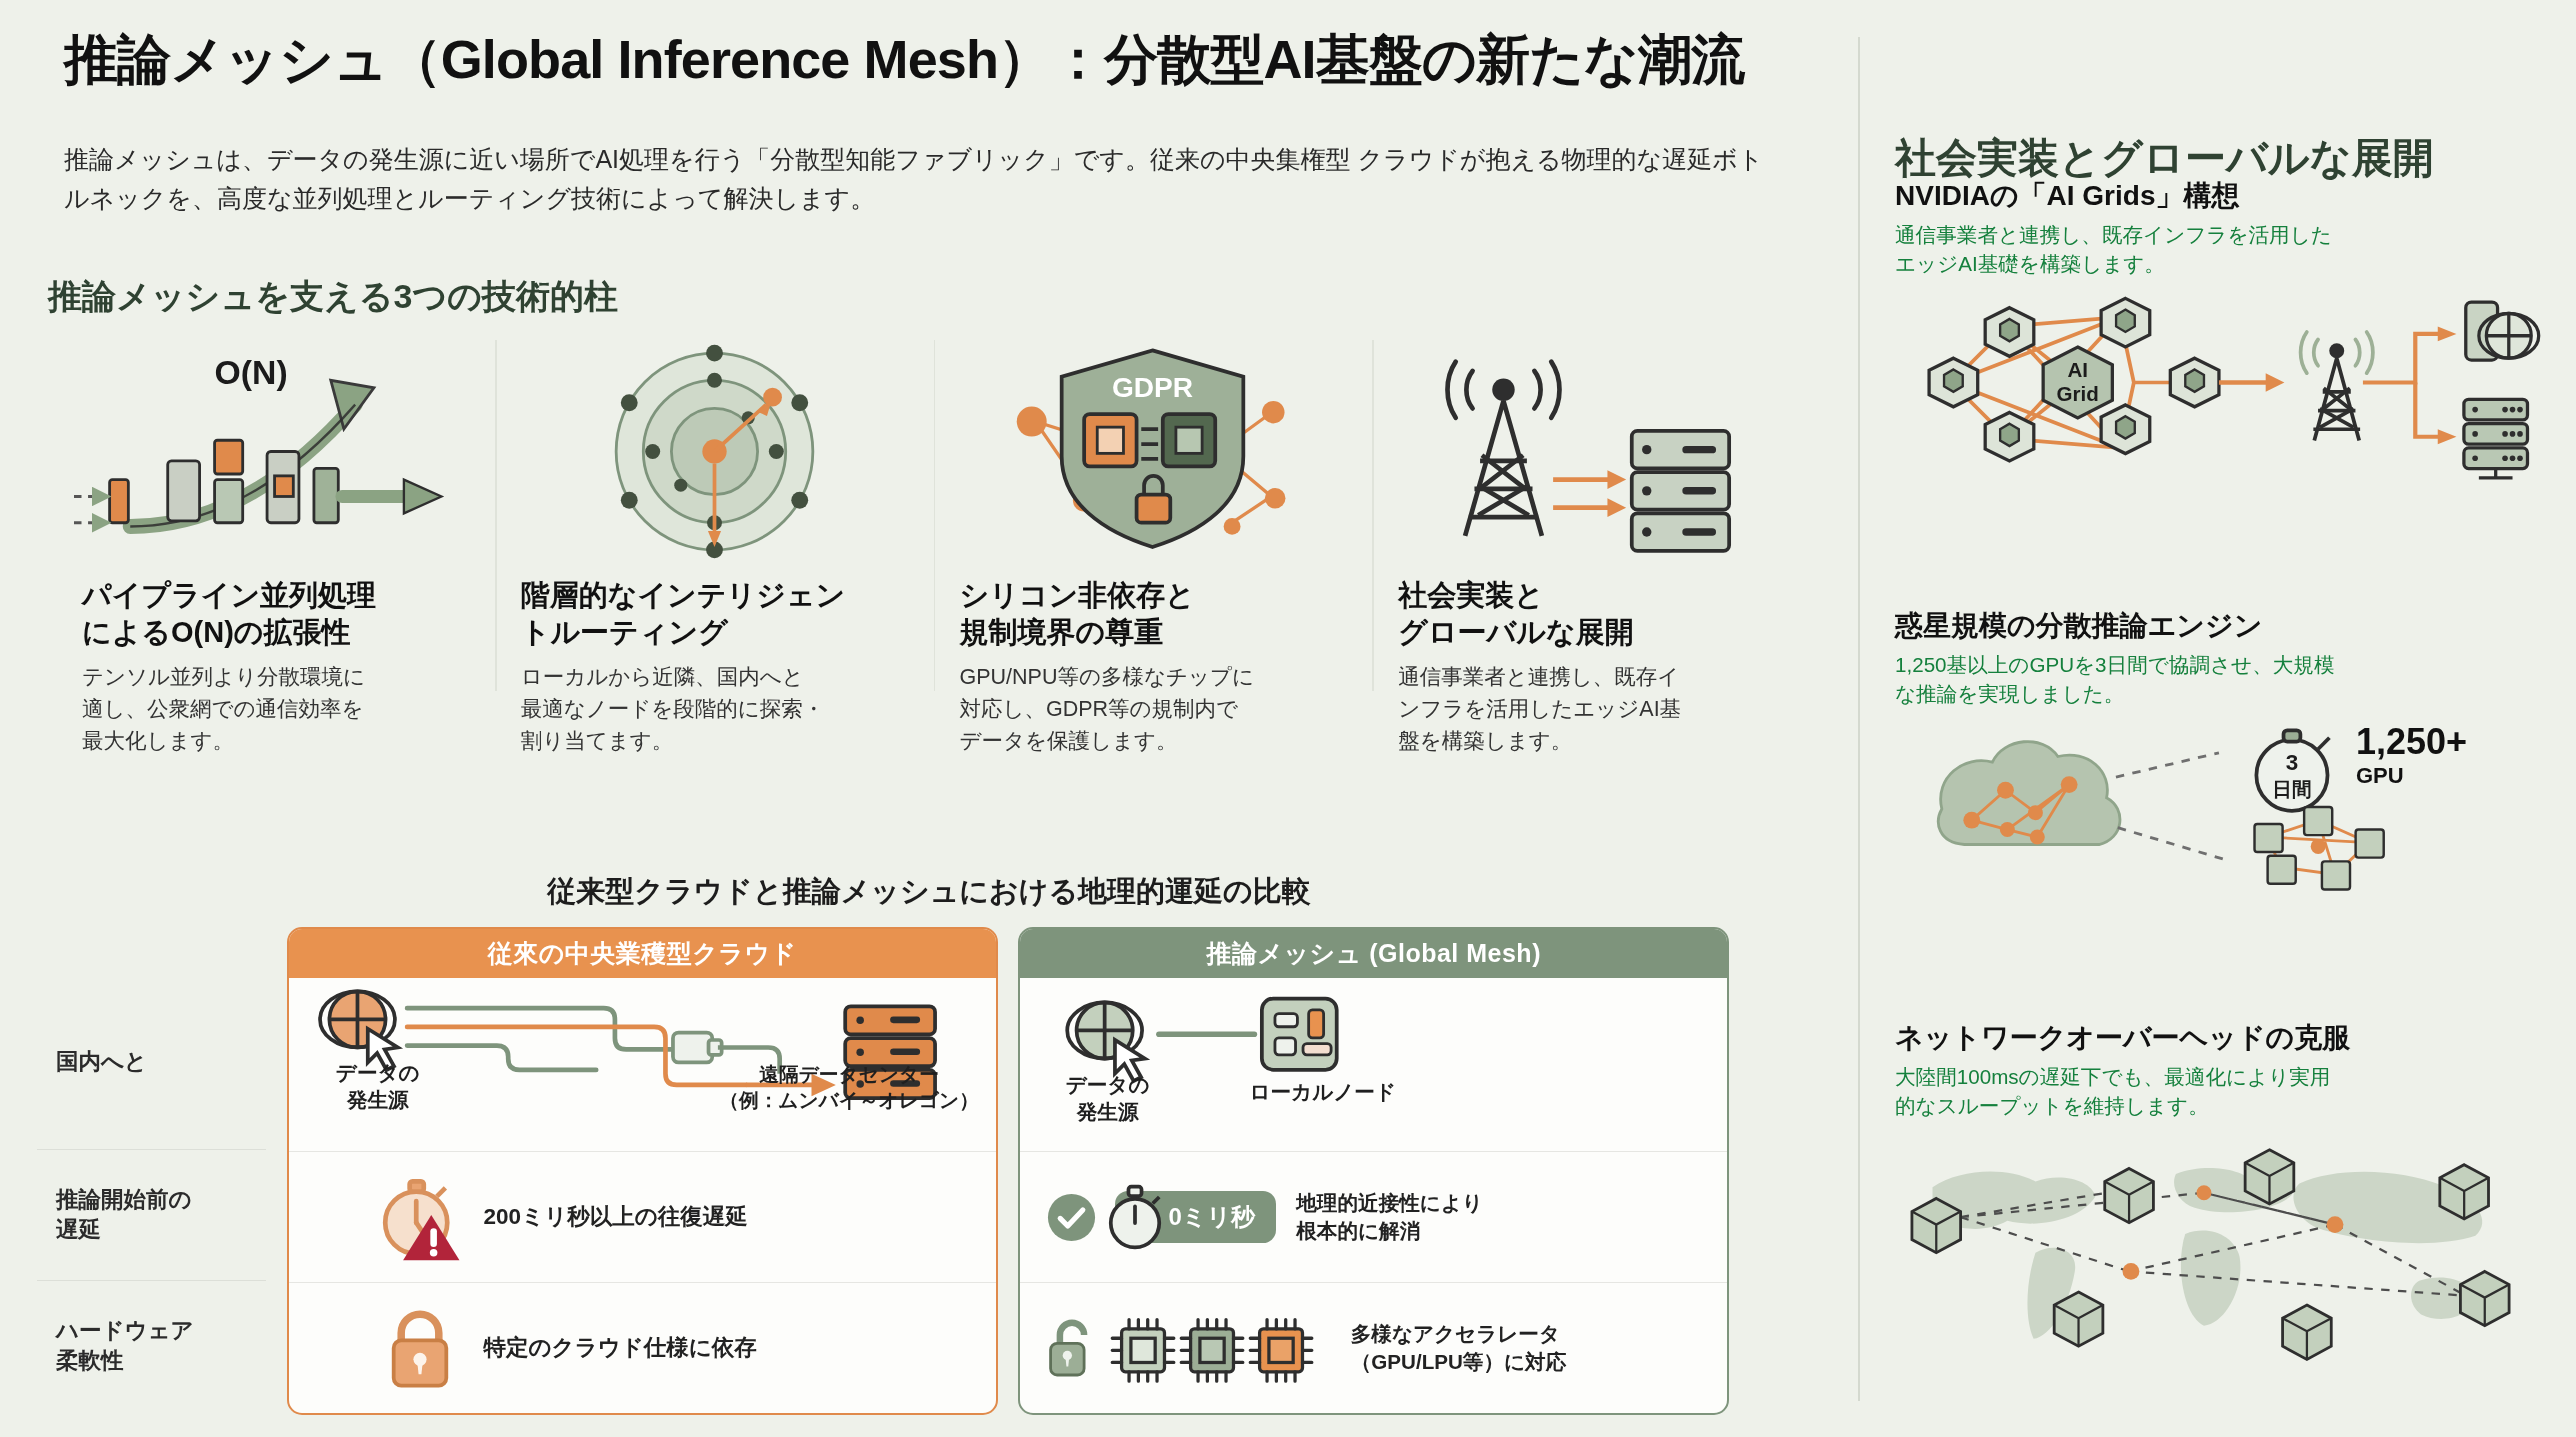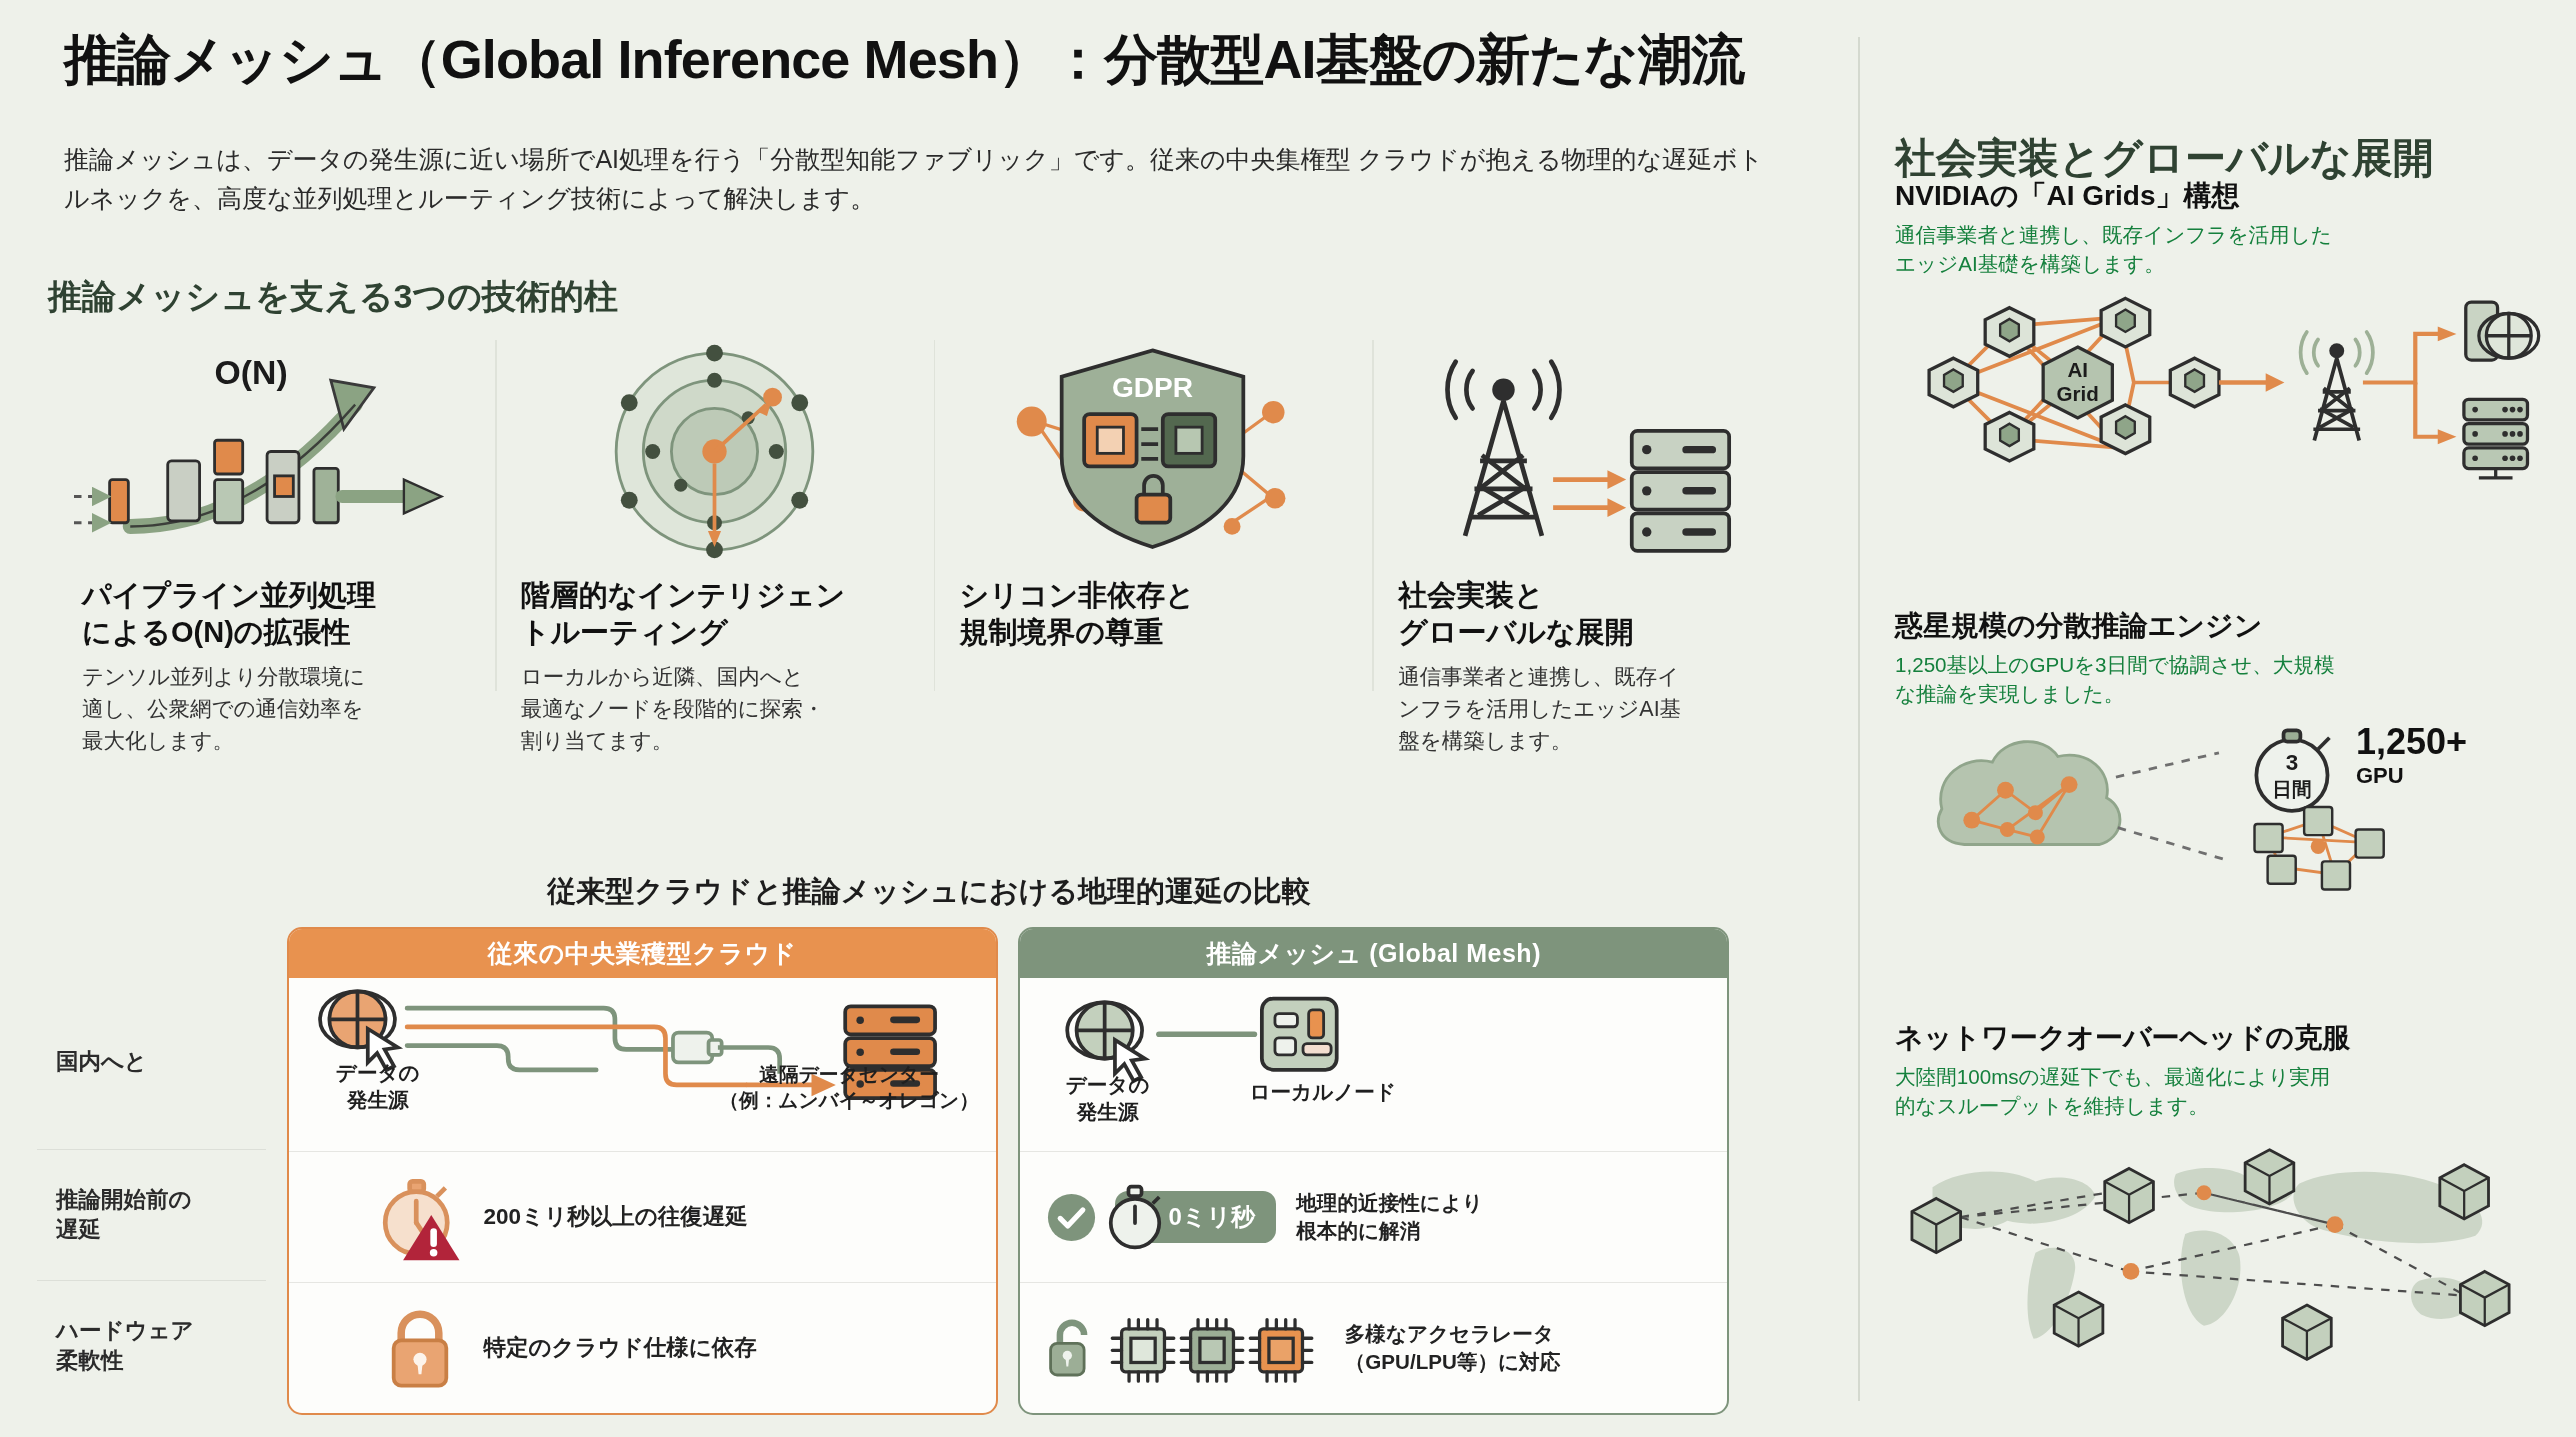--- a/index.html
+++ b/index.html
@@ -188,20 +188,23 @@
             <rect x="190" y="94" width="28" height="28" fill="#b7c7b1" stroke="#2e2e2e" stroke-width="3"></rect>
             <g stroke="#2e2e2e" stroke-width="4">
               <path d="M153,96 L171,96 M153,112 L171,112 M153,128 L171,128"></path>
             </g>
             <rect x="148" y="166" width="36" height="30" rx="5" fill="#e08a4b" stroke="#2e2e2e" stroke-width="4"></rect>
             <path d="M156,166 v-10 a10,10 0 0 1 20,0 v10" fill="none" stroke="#2e2e2e" stroke-width="4"></path>
           </svg>
         </div>
         <div class="p-title">シリコン非依存と
 規制境界の尊重</div>
+        <div class="p-body">GPU/NPU等の多様なチップに
+対応し、GDPR等の規制内で
+データを保護します。</div>
       </div>
 
       <div class="pillar">
         <div class="p-art">
           <svg width="309" height="225" viewBox="0 0 330 240">
             <g stroke="#2e2e2e" stroke-width="5" fill="none" stroke-linecap="round">
               <path d="M38,34 a26,30 0 0 0 0,40 M20,24 a44,50 0 0 0 0,60"></path>
               <path d="M104,34 a26,30 0 0 1 0,40 M122,24 a44,50 0 0 1 0,60"></path>
             </g>
             <circle cx="71" cy="54" r="12" fill="#2e2e2e"></circle>
@@ -383,21 +386,21 @@
               <rect x="94" y="26" width="26" height="26" fill="#b9c8b4"></rect>
               <rect x="158" y="16" width="46" height="46" rx="4" fill="#e8924f"></rect>
               <rect x="168" y="26" width="26" height="26" fill="#eaa268"></rect>
             </g>
             <g stroke="#2e2e2e" stroke-width="3.5" stroke-linecap="round">
               <path d="M18,16 V6 M28,16 V6 M38,16 V6 M48,16 V6 M18,62 V72 M28,62 V72 M38,62 V72 M48,62 V72 M10,26 H0 M10,39 H0 M10,52 H0 M56,26 H66 M56,39 H66 M56,52 H66"></path>
               <path d="M92,16 V6 M102,16 V6 M112,16 V6 M122,16 V6 M92,62 V72 M102,62 V72 M112,62 V72 M122,62 V72 M84,26 H74 M84,39 H74 M84,52 H74 M130,26 H140 M130,39 H140 M130,52 H140"></path>
               <path d="M166,16 V6 M176,16 V6 M186,16 V6 M196,16 V6 M166,62 V72 M176,62 V72 M186,62 V72 M196,62 V72 M158,26 H148 M158,39 H148 M158,52 H148 M204,26 H214 M204,39 H214 M204,52 H214"></path>
             </g>
           </svg>
-          <div class="celltext" style="margin-left:18px;font-size:20.6px;">多様なアクセラレータ
+          <div class="celltext" style="margin-left:24px;font-size:20.6px;">多様なアクセラレータ
 （GPU/LPU等）に対応</div>
         </div>
       </div>
     </div>
 
     <div class="vdiv"></div>
   </div>
 
   <div class="side">
 

